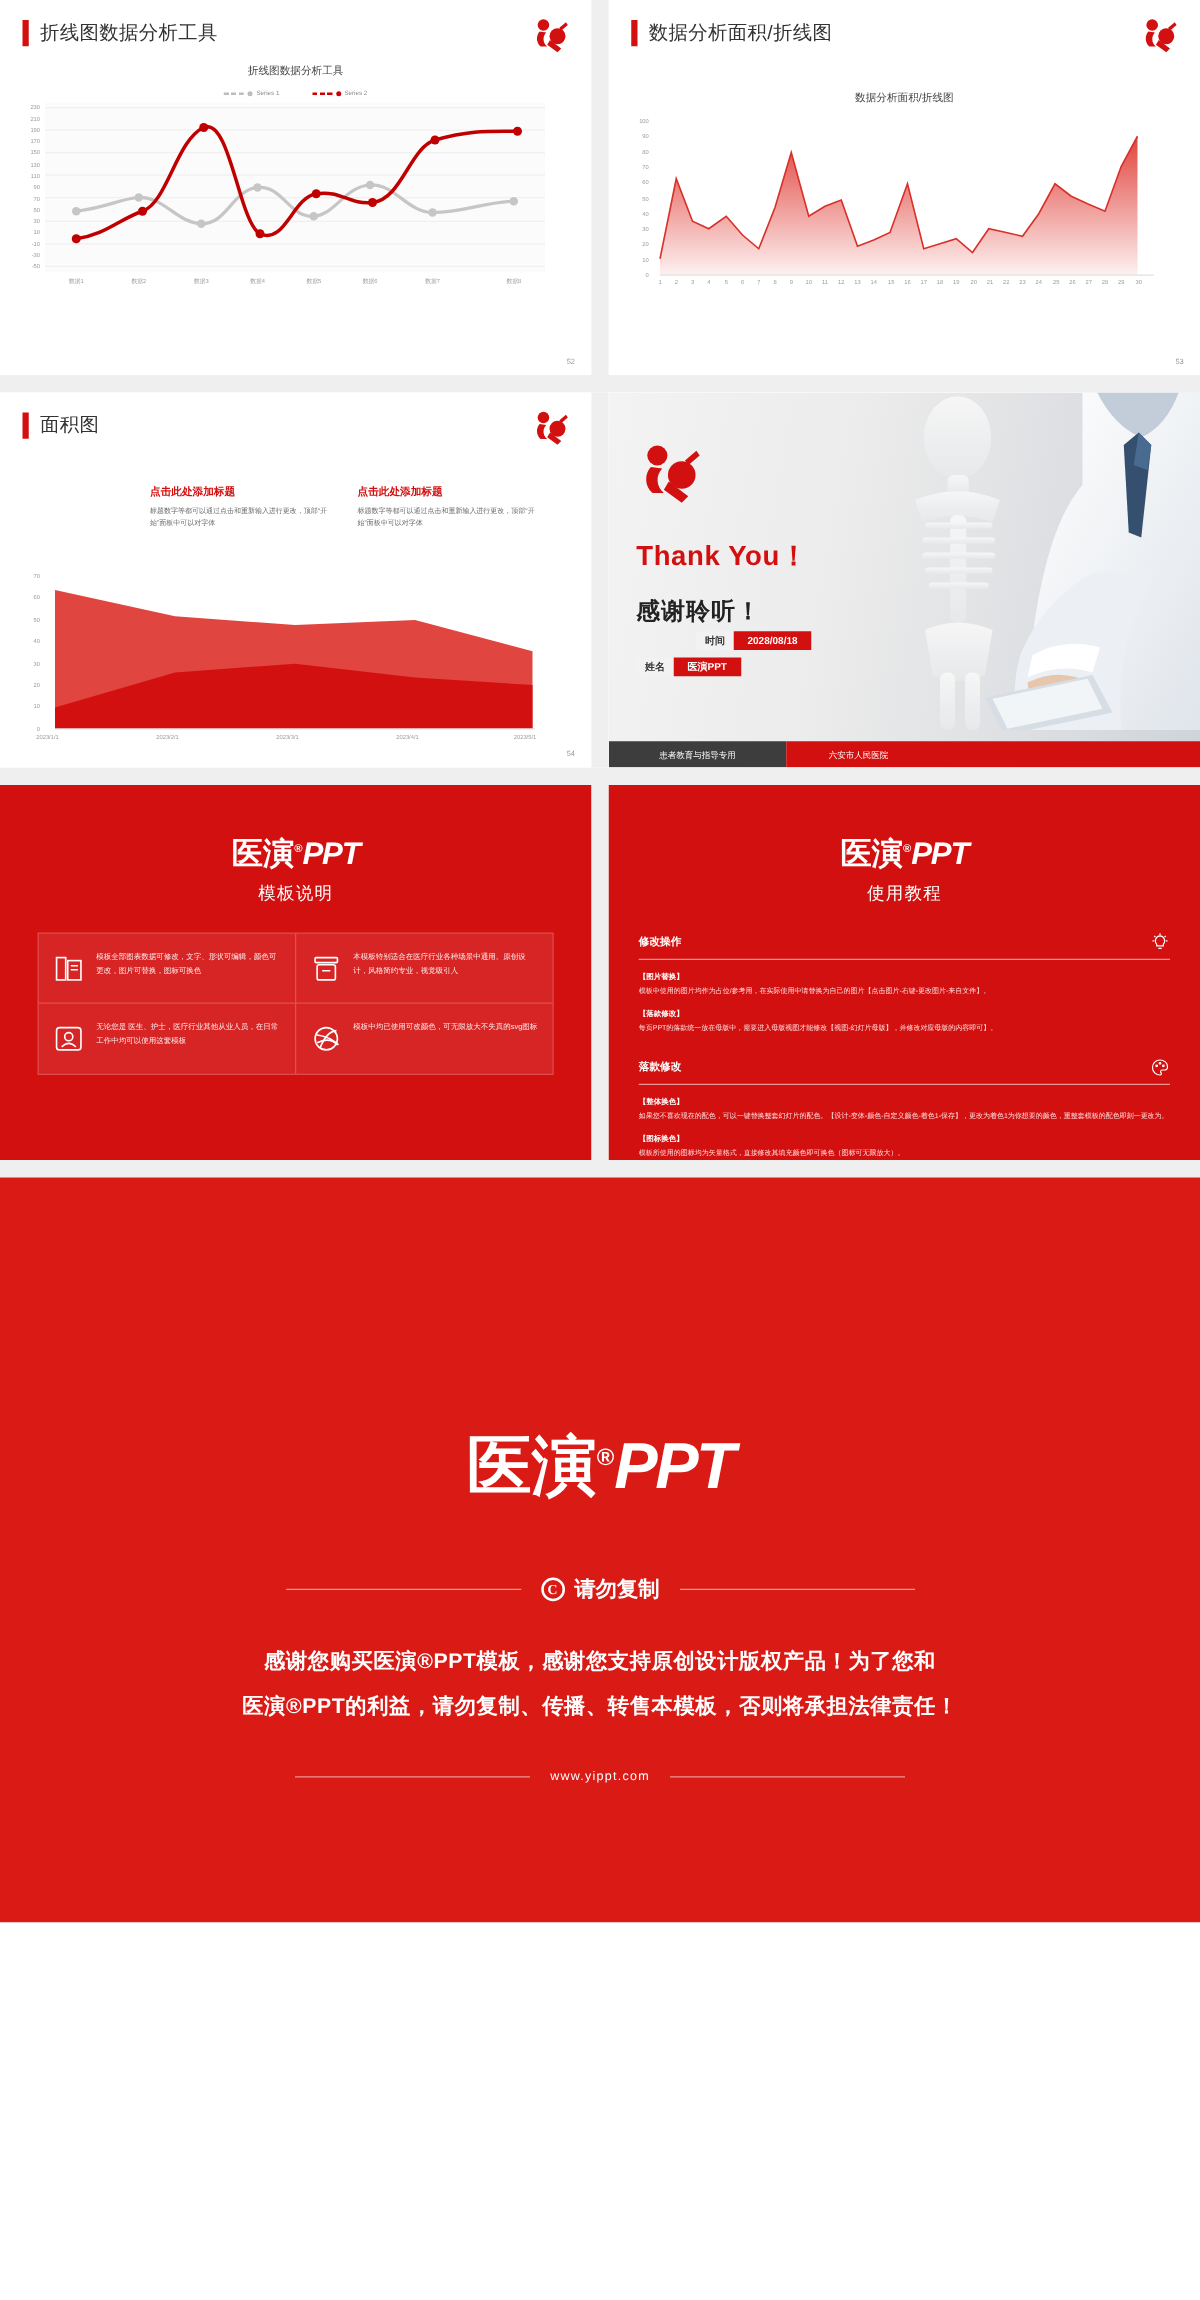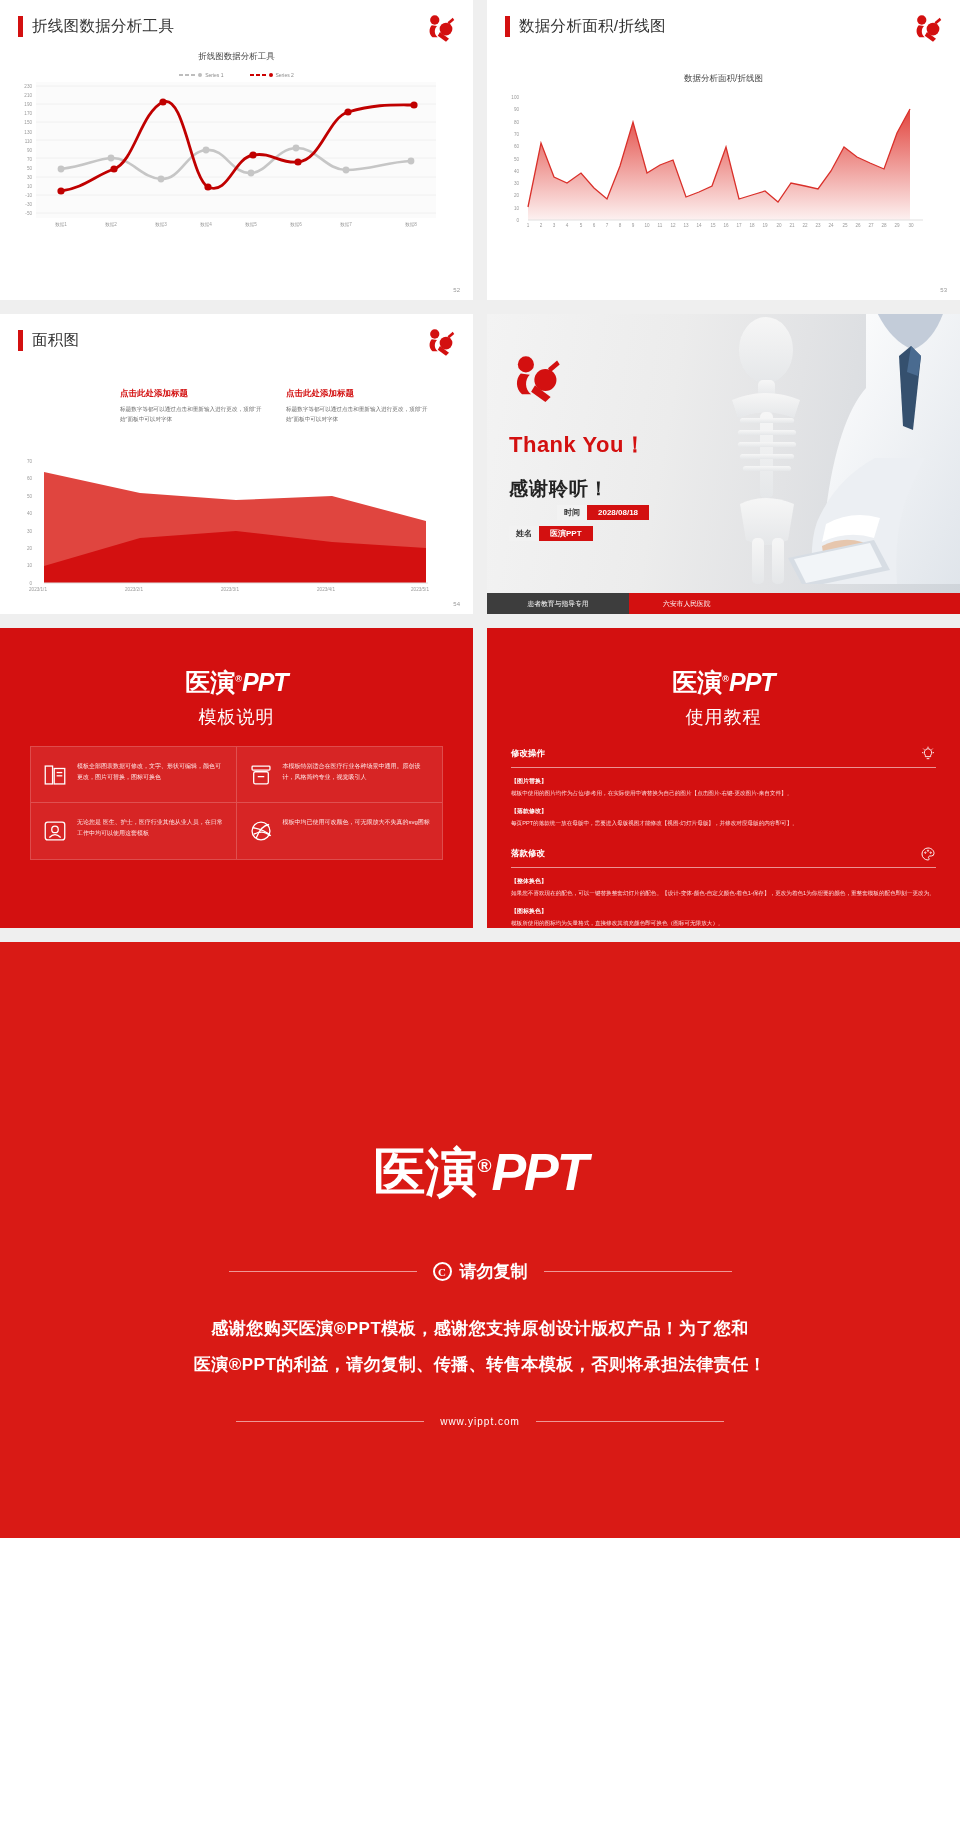--- a/index.html
+++ b/index.html
@@ -64,21 +64,21 @@
   .ty-b1 { background:#3d3d3d; color:#fff; font-size:6.8px; display:flex; align-items:center; justify-content:center; width:142px;}
   .ty-b2 { background:#d31010; color:#fff; font-size:6.8px; display:flex; align-items:center; padding-left:34px; flex:1;}
 
   
   .redslide { width:473px; flex:0 0 473px; height:300px; background:#d31010; position:relative; color:#fff; overflow:hidden;}
   .rs-logo { text-align:center; padding-top:42px; }
   .rs-brand { font-size:25px; font-weight:bold; letter-spacing:0px; line-height:1; display:inline-block;}
   .rs-brand .cn { font-family:"DejaVu Sans",sans-serif; }
   .rs-brand sup { font-size:9px; vertical-align:super; }
   .rs-brand .ppt { font-style:italic; letter-spacing:-1px; }
-  .rs-sub { text-align:center; font-size:18px; margin-top:10px; letter-spacing:1px; }
+  .rs-sub { text-align:center; font-size:14px; margin-top:10px; letter-spacing:1px; }
 
   .cards { position:absolute; left:30px; top:118px; width:413px;
            display:grid; grid-template-columns:1fr 1fr; grid-template-rows:1fr 1fr;
            background:rgba(255,255,255,.09); border:1px solid rgba(255,255,255,.18);}
   .card { display:flex; gap:9px; padding:14px 11px; align-items:flex-start;}
   .card + .card { }
   .cards .card:nth-child(1),.cards .card:nth-child(2){ border-bottom:1px solid rgba(255,255,255,.2);}
   .cards .card:nth-child(1),.cards .card:nth-child(3){ border-right:1px solid rgba(255,255,255,.2);}
   .card-ico { width:26px; height:26px; flex:0 0 26px; margin-top:1px;}
   .card-tx { font-size:6px; line-height:1.85; color:#ffe9e9; }

